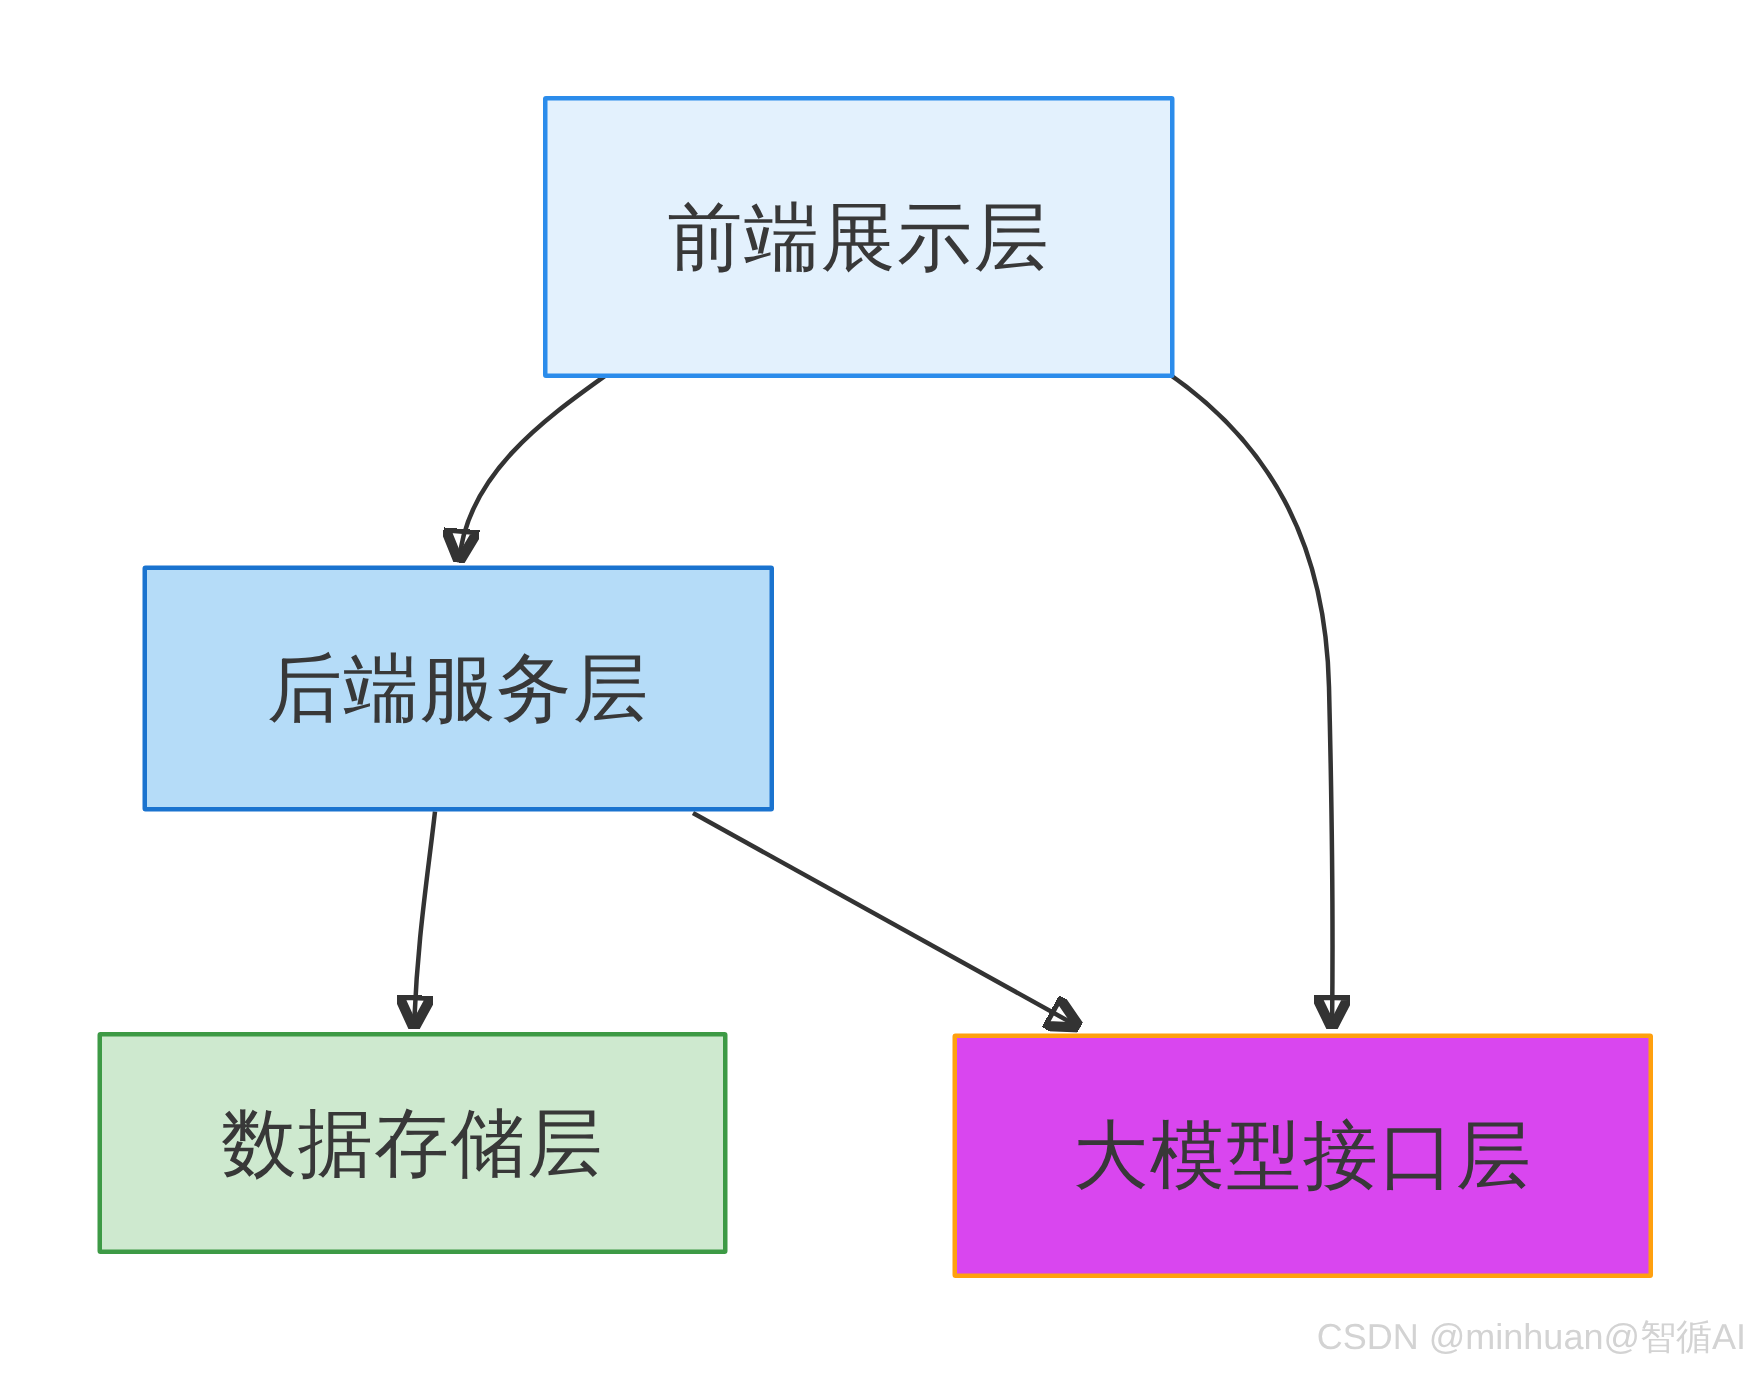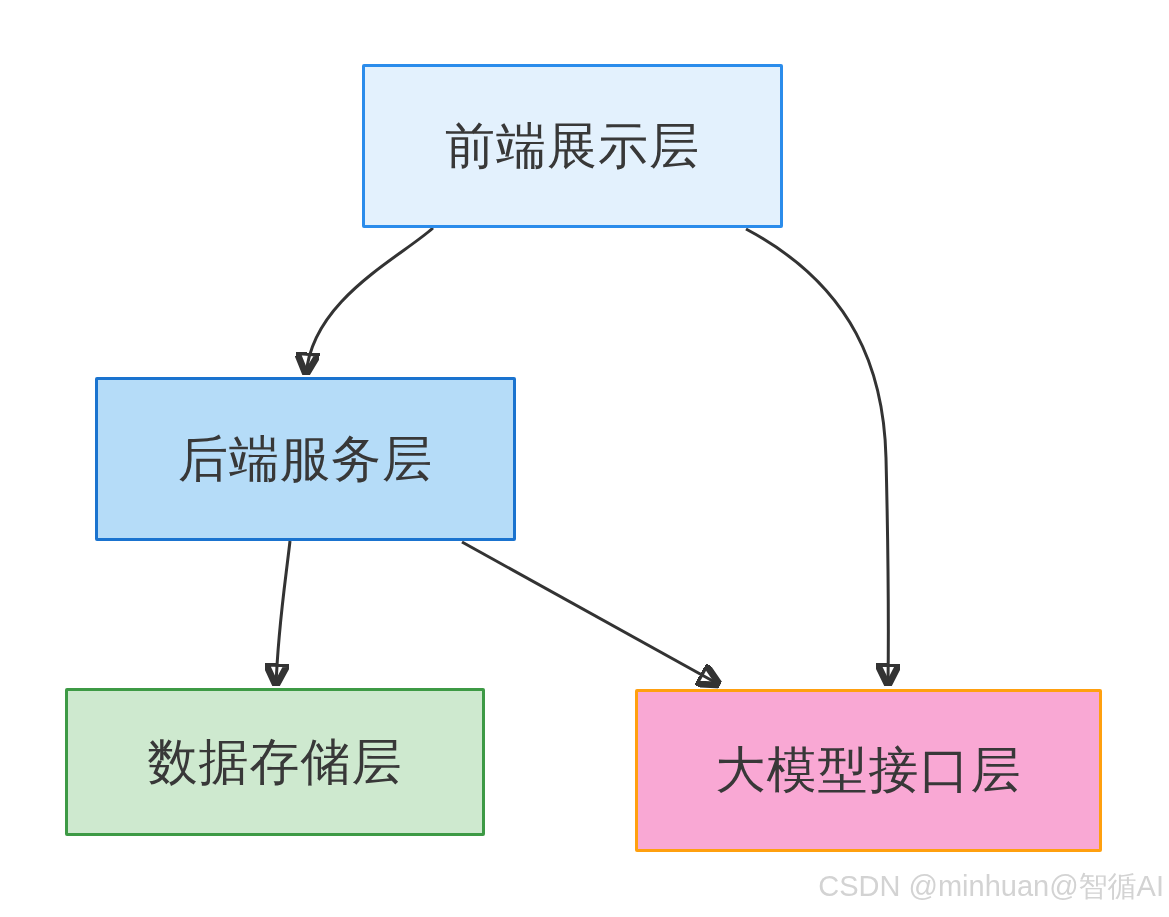--- a/index.html
+++ b/index.html
@@ -42,29 +42,29 @@
     border: 3px solid #888;
     border-radius: 2px;
     background: #eee;
   }
   .node-label {
     font-size: 50px;
     letter-spacing: 1px;
     color: var(--text-color);
     white-space: nowrap;
   }
-  .node-frontend { left: 362px; top: 64px;  width: 421px; height: 164px; }
+  .node-frontend { left: 362px; top: 64px;  width: 421px; height: 188px; }
   .node-backend  { left: 95px;  top: 377px; width: 421px; height: 164px; }
   .node-storage  { left: 65px;  top: 688px; width: 420px; height: 148px; }
   .node-llm      { left: 635px; top: 689px; width: 467px; height: 163px; }
   .watermark {
     position: absolute;
     right: 5px;
     bottom: 10px;
-    font-size: 29px;
+    font-size: 24px;
     color: var(--watermark-color);
     white-space: nowrap;
   }
 </style>
 </head>
 <body>
 
 <div class="canvas">
 
   <svg class="edges" viewBox="0 0 1169 917" xmlns="http://www.w3.org/2000/svg">
@@ -84,19 +84,19 @@
   </div>
 
   <div class="node node-backend" style="background: rgb(181, 220, 248); border-color: rgb(26, 115, 207);">
     <span class="node-label">后端服务层</span>
   </div>
 
   <div class="node node-storage" style="background: rgb(206, 233, 207); border-color: rgb(61, 154, 69);">
     <span class="node-label">数据存储层</span>
   </div>
 
-  <div class="node node-llm" style="background: #f9a8d4; border-color: rgb(255, 160, 15);">
+  <div class="node node-llm" style="background: #d946ef; border-color: rgb(255, 160, 15);">
     <span class="node-label">大模型接口层</span>
   </div>
 
   <div class="watermark">CSDN @minhuan@智循AI</div>
 
 </div>
 
 </body></html>

